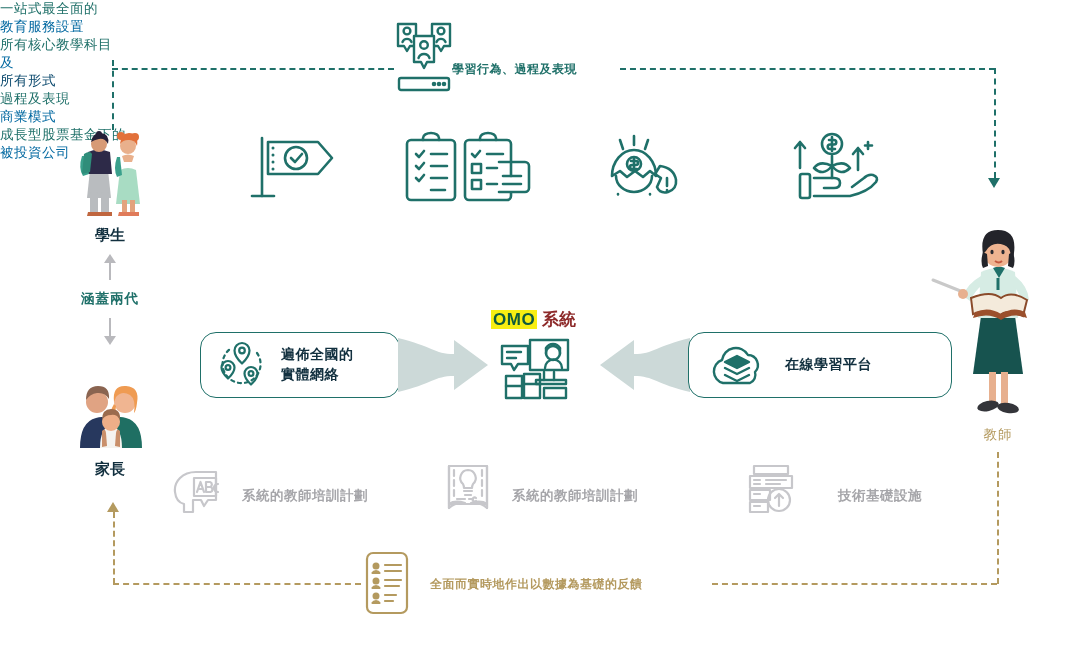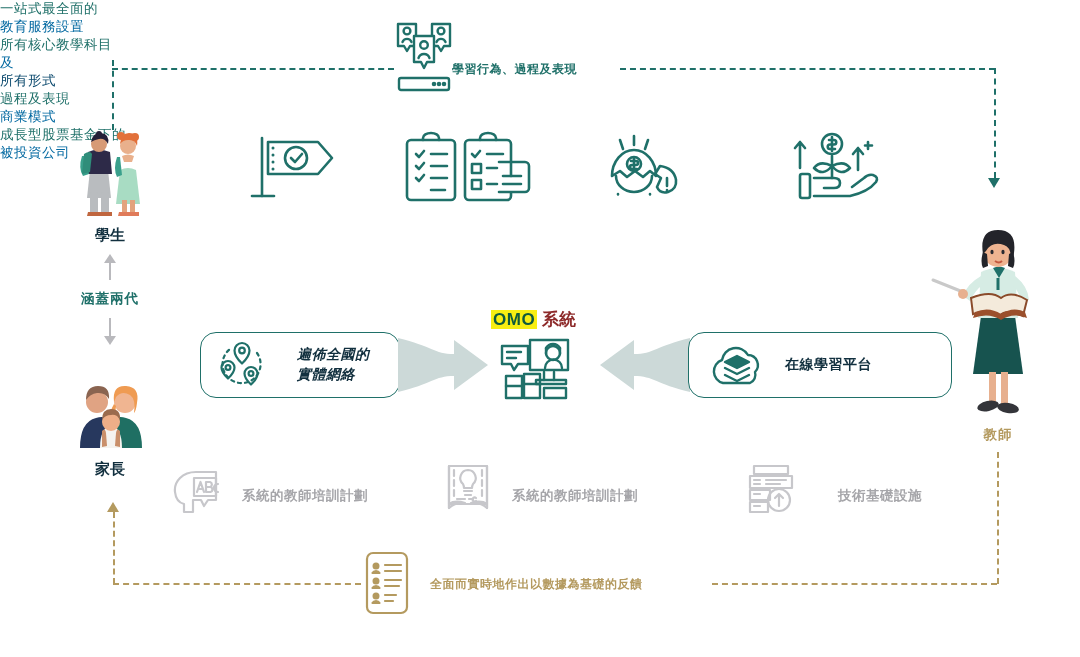--- a/index.html
+++ b/index.html
@@ -8,21 +8,21 @@
   .stage{position:absolute;left:0;top:0;width:1080px;height:657px;}
   .abs{position:absolute;}
 
   .feature-label{width:170px;font-size:13.5px;letter-spacing:.5px;}
   .feature-label .l1{color:#1f7069;}
   .feature-label .l2{color:#0369a1;}
   .feature-label .l3{color:#0c4a6e;}
 
   .person-label{font-size:15px;font-weight:bold;color:#12303f;width:120px;text-align:center;}
   .gen-label{font-size:13.5px;font-weight:bold;color:#1f7069;width:140px;text-align:center;letter-spacing:1px;}
-  .teacher-label{font-size:13.5px;font-weight:bold;color:#b49a5f;width:120px;text-align:center;letter-spacing:1px;}
+  .teacher-label{font-size:13.5px;font-weight:normal;color:#b49a5f;width:120px;text-align:center;letter-spacing:1px;}
 
   .flow-text{position:absolute;font-size:12px;font-weight:bold;letter-spacing:.5px;white-space:nowrap;}
   .flow-teal{color:#1f7069;}
   .flow-gold{color:#b49a5f;}
 
   
   .rbox{position:absolute;border:1.6px solid #1f7069;border-radius:16px;
         background:#ffffff;display:flex;align-items:center;box-sizing:border-box;}
   .rbox .txt{font-size:14px;font-weight:bold;color:#12303f;line-height:1.45;letter-spacing:.5px;}
 
@@ -268,21 +268,21 @@
           <path d="M40 12 a19 19 0 1 1 -27 -4" stroke-dasharray="3 4"></path>
           <path d="M25 2 a7.5 7.5 0 0 1 7.5 7.5 c0 6 -7.5 13 -7.5 13 s-7.5 -7 -7.5 -13 A7.5 7.5 0 0 1 25 2Z"></path>
           <circle cx="25" cy="9.5" r="2.8"></circle>
           <path d="M11 20 a6.5 6.5 0 0 1 6.5 6.5 c0 5 -6.5 11 -6.5 11 s-6.5 -6 -6.5 -11 A6.5 6.5 0 0 1 11 20Z"></path>
           <circle cx="11" cy="26.5" r="2.4"></circle>
           <path d="M34 26 a6.5 6.5 0 0 1 6.5 6.5 c0 5 -6.5 11 -6.5 11 s-6.5 -6 -6.5 -11 A6.5 6.5 0 0 1 34 26Z"></path>
           <circle cx="34" cy="32.5" r="2.4"></circle>
         </g>
       </svg>
     </span>
-    <span class="txt" style="margin-left:30px;font-style:italic;">
+    <span class="txt" style="margin-left:14px;">
       <span style="display:block;">遍佈全國的</span>
       <span style="display:block;">實體網絡</span>
     </span>
   </div>
 
   <div class="abs" style="left:398px;top:332px;">
     <svg width="92" height="66" viewBox="0 0 92 66">
       <path d="M0 6 C34 14 36 22 56 22 L56 8 L90 33 L56 58 L56 44 C36 44 34 52 0 60 Z" fill="#ccd9d8"></path>
     </svg>
   </div>

